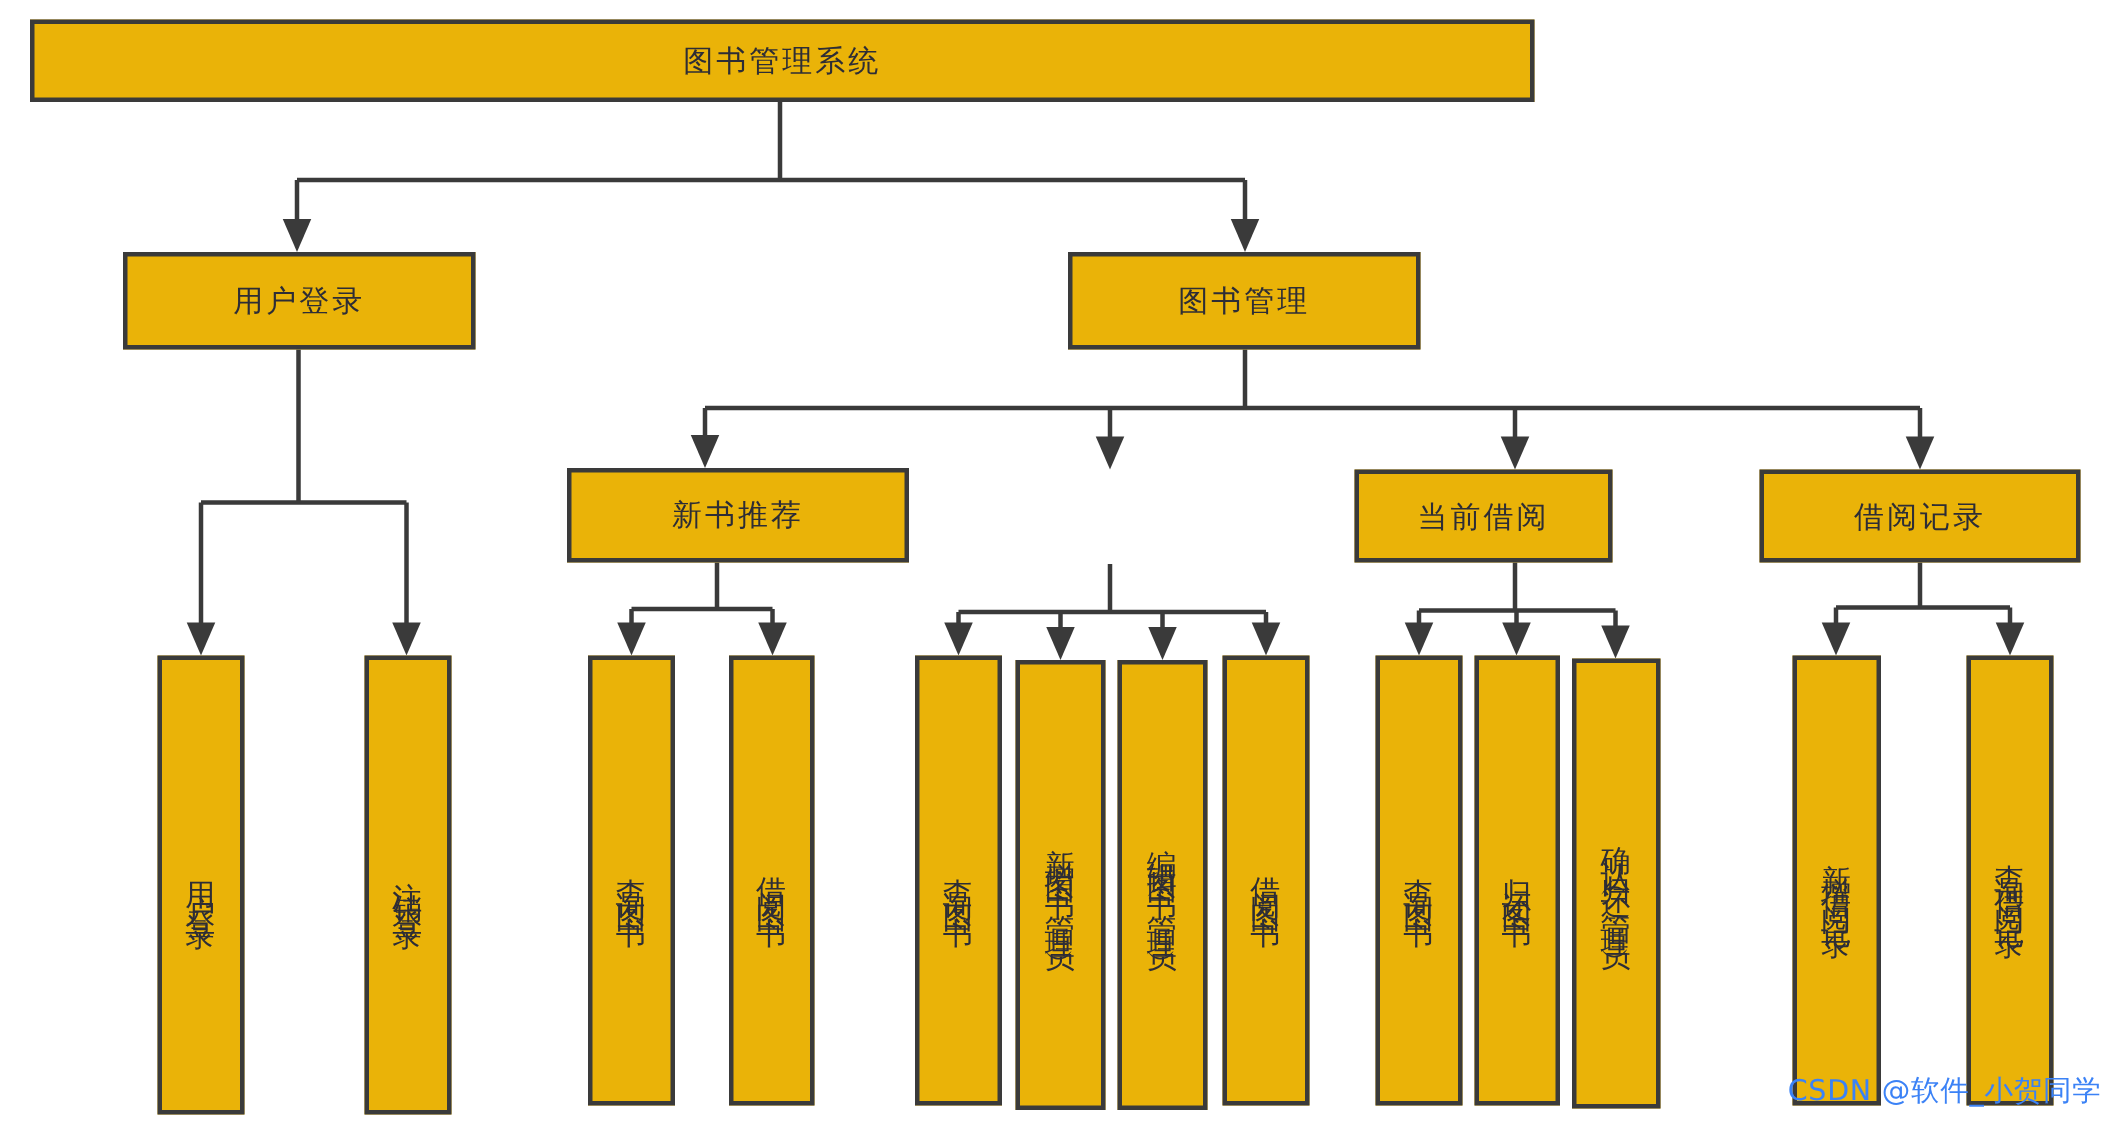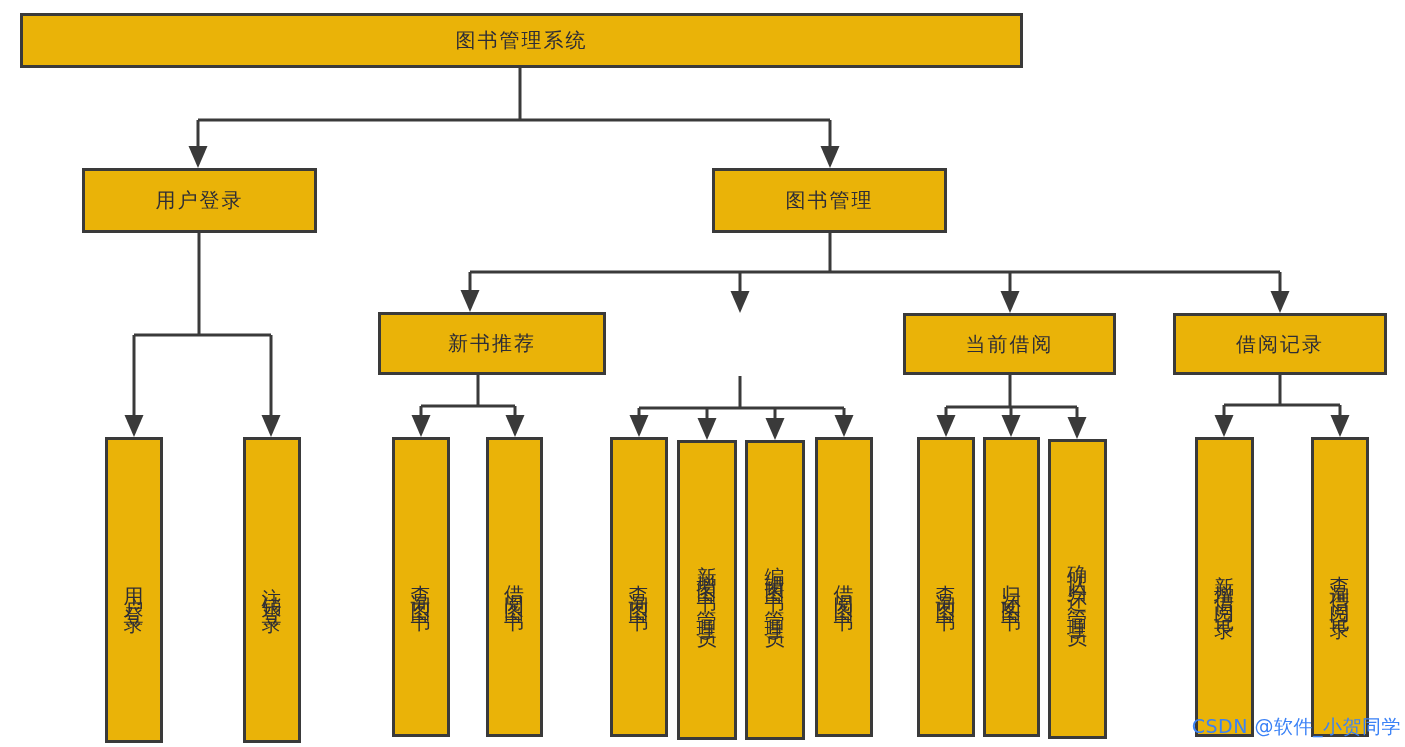--- a/index.html
+++ b/index.html
@@ -105,21 +105,21 @@
         <polygon points="1330.5,415 1349.5,415 1340,437"></polygon>
       </g>
   </svg>
 
   <div class="box h" style="left:20px; top:13px; width:1003px; height:55px;">图书管理系统</div>
 
   <div class="box h" style="left:82px; top:168px; width:235px; height:65px;">用户登录</div>
   <div class="box h" style="left:712px; top:168px; width:235px; height:65px;">图书管理</div>
 
   <div class="box h" style="left:378px; top:312px; width:228px; height:63px;">新书推荐</div>
-  <div class="box h" style="left:903px; top:313px; width:213px; height:62px;">当前借阅</div>
+  <div class="box h" style="left:903px; top:313px; width:172px; height:62px;">当前借阅</div>
   <div class="box h" style="left:1173px; top:313px; width:214px; height:62px;">借阅记录</div>
 
   <div class="box v" style="left:105px; top:437px; width:58px; height:306px;">用户登录</div>
   <div class="box v" style="left:243px; top:437px; width:58px; height:306px;">注销登录</div>
 
   <div class="box v" style="left:392px; top:437px; width:58px; height:300px;">查询图书</div>
   <div class="box v" style="left:486px; top:437px; width:57px; height:300px;">借阅图书</div>
 
   <div class="box v" style="left:610px; top:437px; width:58px; height:300px;">查询图书</div>
   <div class="box v" style="left:677px; top:440px; width:60px; height:300px;">新增图书（管理员）</div>

